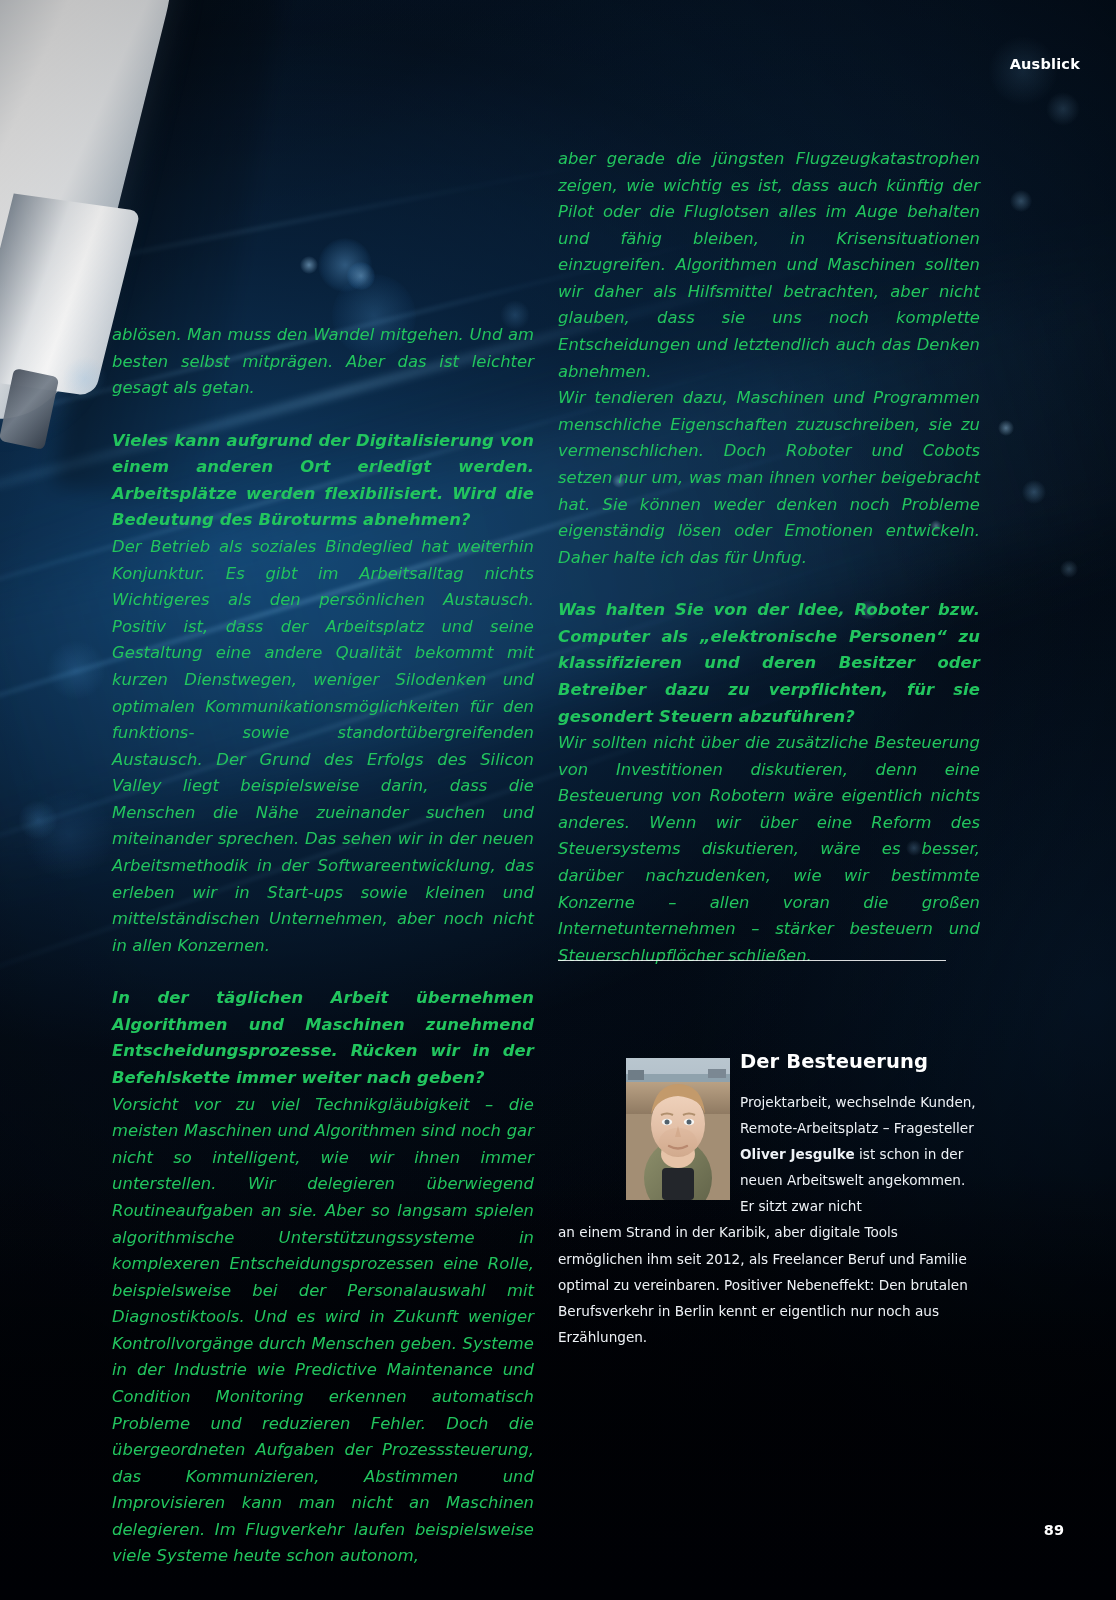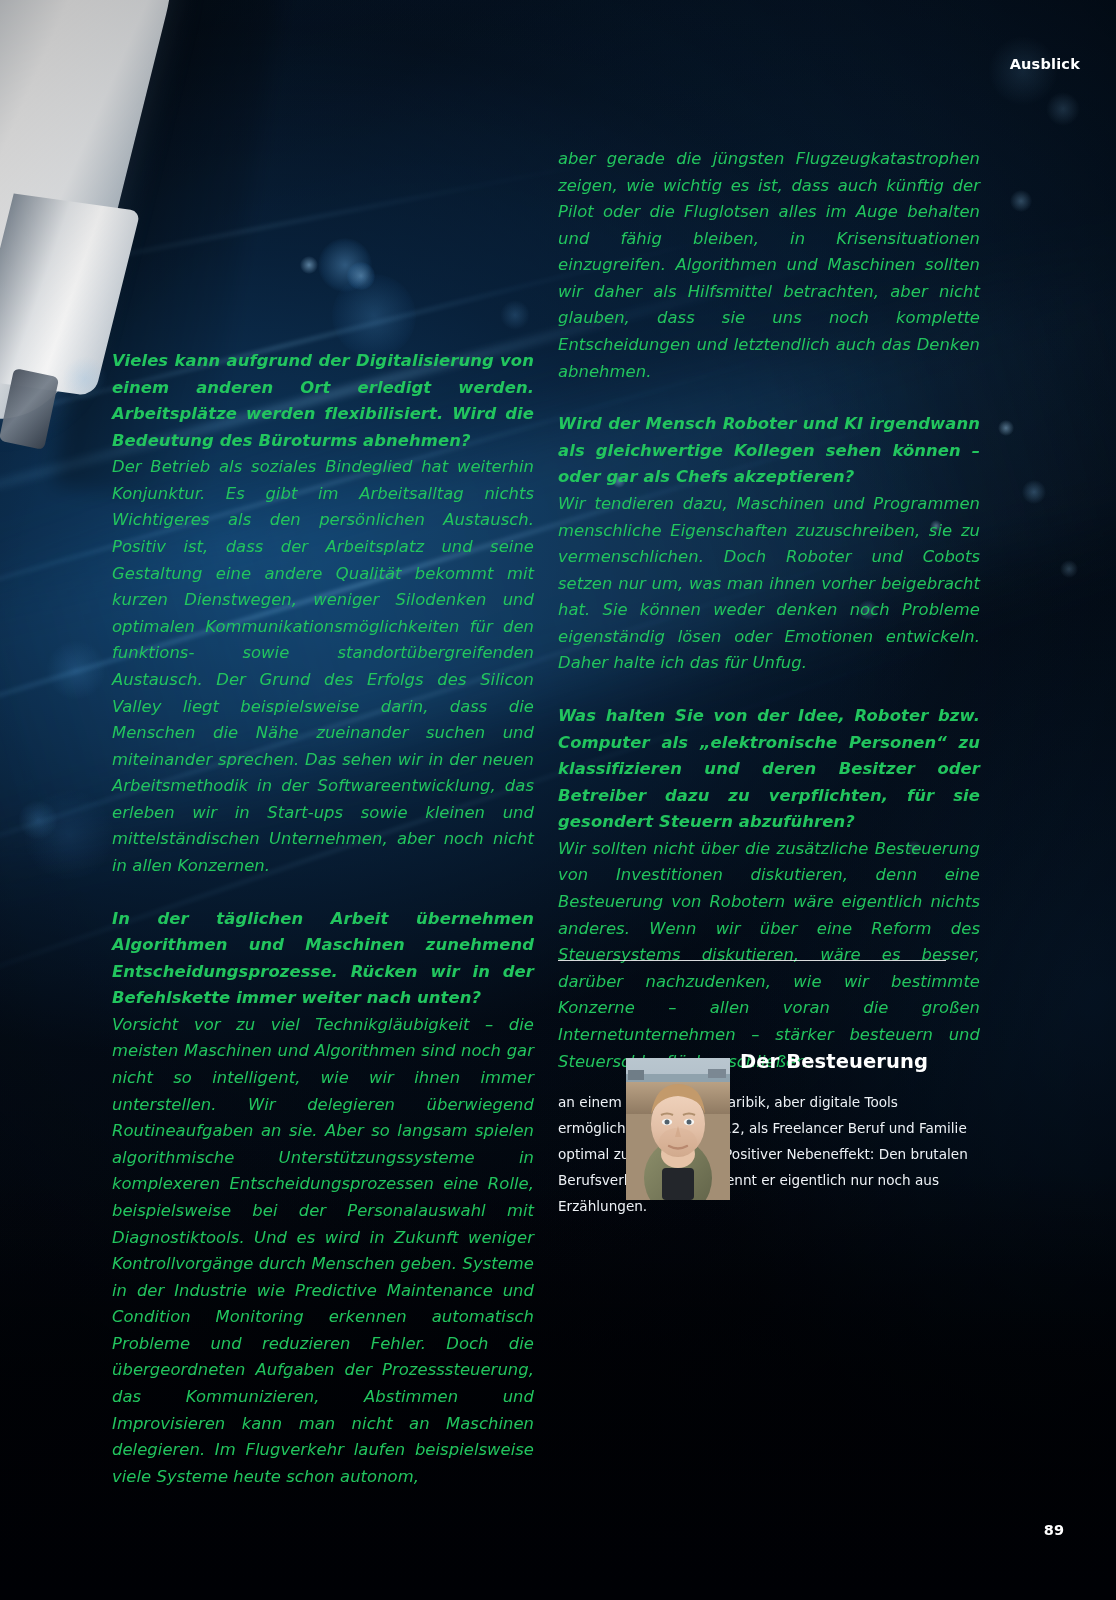--- a/index.html
+++ b/index.html
@@ -229,29 +229,29 @@
 
     <div class="bg-vignette"></div>
     <div class="bg-bottom"></div>
   </div>
 
   <div class="content">
 
     <div class="running-head">Ausblick</div>
 
     <div class="col col-left">
+      <p class="a first">ablösen. Man muss den Wandel mitgehen. Und am besten selbst mitprägen. Aber das ist leichter gesagt als getan.</p>
       <p class="q">Vieles kann aufgrund der Digitalisierung von einem anderen Ort erledigt werden. Arbeitsplätze werden flexibilisiert. Wird die Bedeutung des Büroturms abnehmen?</p>
       <p class="a">Der Betrieb als soziales Bindeglied hat weiterhin Konjunktur. Es gibt im Arbeitsalltag nichts Wichtigeres als den persönlichen Austausch. Positiv ist, dass der Arbeitsplatz und seine Gestaltung eine andere Qualität bekommt mit kurzen Dienstwegen, weniger Silodenken und optimalen Kommunikationsmöglichkeiten für den funktions- sowie standortübergreifenden Austausch. Der Grund des Erfolgs des Silicon Valley liegt beispielsweise darin, dass die Menschen die Nähe zueinander suchen und miteinander sprechen. Das sehen wir in der neuen Arbeitsmethodik in der Softwareentwicklung, das erleben wir in Start-ups sowie kleinen und mittelständischen Unternehmen, aber noch nicht in allen Konzernen.</p>
-      <p class="q">In der täglichen Arbeit übernehmen Algorithmen und Maschinen zunehmend Entscheidungsprozesse. Rücken wir in der Befehlskette immer weiter nach unten?</p>
+      <p class="q">In der täglichen Arbeit übernehmen Algorithmen und Maschinen zunehmend Entscheidungsprozesse. Rücken wir in der Befehlskette immer weiter nach geben?</p>
       <p class="a">Vorsicht vor zu viel Technikgläubigkeit – die meisten Maschinen und Algorithmen sind noch gar nicht so intelligent, wie wir ihnen immer unterstellen. Wir delegieren überwiegend Routineaufgaben an sie. Aber so langsam spielen algorithmische Unterstützungssysteme in komplexeren Entscheidungsprozessen eine Rolle, beispielsweise bei der Personalauswahl mit Diagnostiktools. Und es wird in Zukunft weniger Kontrollvorgänge durch Menschen geben. Systeme in der Industrie wie Predictive Maintenance und Condition Monitoring erkennen automatisch Probleme und reduzieren Fehler. Doch die übergeordneten Aufgaben der Prozesssteuerung, das Kommunizieren, Abstimmen und Improvisieren kann man nicht an Maschinen delegieren. Im Flugverkehr laufen beispielsweise viele Systeme heute schon autonom,</p>
     </div>
 
     <div class="col col-right">
       <p class="a first">aber gerade die jüngsten Flugzeugkatastrophen zeigen, wie wichtig es ist, dass auch künftig der Pilot oder die Fluglotsen alles im Auge behalten und fähig bleiben, in Krisensituationen einzugreifen. Algorithmen und Maschinen sollten wir daher als Hilfsmittel betrachten, aber nicht glauben, dass sie uns noch komplette Entscheidungen und letztendlich auch das Denken abnehmen.</p>
-      <p class="q">Wird der Mensch Roboter und KI irgendwann als gleichwertige Kollegen sehen können – oder gar als Chefs akzeptieren?</p>
       <p class="a">Wir tendieren dazu, Maschinen und Programmen menschliche Eigenschaften zuzuschreiben, sie zu vermenschlichen. Doch Roboter und Cobots setzen nur um, was man ihnen vorher beigebracht hat. Sie können weder denken noch Probleme eigenständig lösen oder Emotionen entwickeln. Daher halte ich das für Unfug.</p>
       <p class="q">Was halten Sie von der Idee, Roboter bzw. Computer als „elektronische Personen“ zu klassifizieren und deren Besitzer oder Betreiber dazu zu verpflichten, für sie gesondert Steuern abzuführen?</p>
       <p class="a">Wir sollten nicht über die zusätzliche Besteuerung von Investitionen diskutieren, denn eine Besteuerung von Robotern wäre eigentlich nichts anderes. Wenn wir über eine Reform des Steuersystems diskutieren, wäre es besser, darüber nachzudenken, wie wir bestimmte Konzerne – allen voran die großen Internetunternehmen – stärker besteuern und Steuerschlupflöcher schließen.</p>
     </div>
 
     <div class="rule"></div>
 
     <div class="interviewer">
 
       <div class="photo">
@@ -294,20 +294,21 @@
           <path d="M57 57 Q63 54 69 57" stroke="#b08f6d" stroke-width="2" fill="none"></path>
           <path d="M52 68 L49 79 L55 79 Z" fill="#d3a98c"></path>
           <path d="M43 88 Q52 93 61 88" stroke="#a9755c" stroke-width="2.4" fill="none" stroke-linecap="round"></path>
           <ellipse cx="52" cy="84" rx="19" ry="14" fill="#d8ae92" opacity="0.35"></ellipse>
         </svg>
       </div>
 
       <div class="iv-head">Der Besteuerung</div>
 
       <div class="iv-body">
+        <div class="indent"><span>Projektarbeit, wechselnde Kunden, Remote-Arbeitsplatz – Fragesteller </span><b>Oliver Jesgulke</b><span> ist schon in der neuen Arbeitswelt angekommen. Er sitzt zwar nicht</span></div>
         <div>an einem Strand in der Karibik, aber digitale Tools ermöglichen ihm seit 2012, als Freelancer Beruf und Familie optimal zu vereinbaren. Positiver Nebeneffekt: Den brutalen Berufsverkehr in Berlin kennt er eigentlich nur noch aus Erzählungen.</div>
       </div>
     </div>
 
     <div class="folio">89</div>
 
   </div>
 </div>
 
 </body></html>

